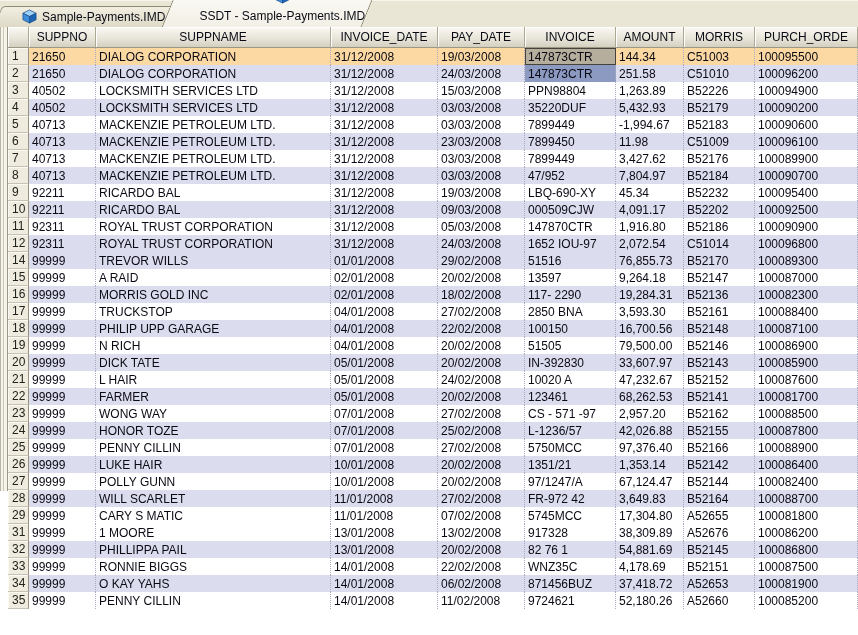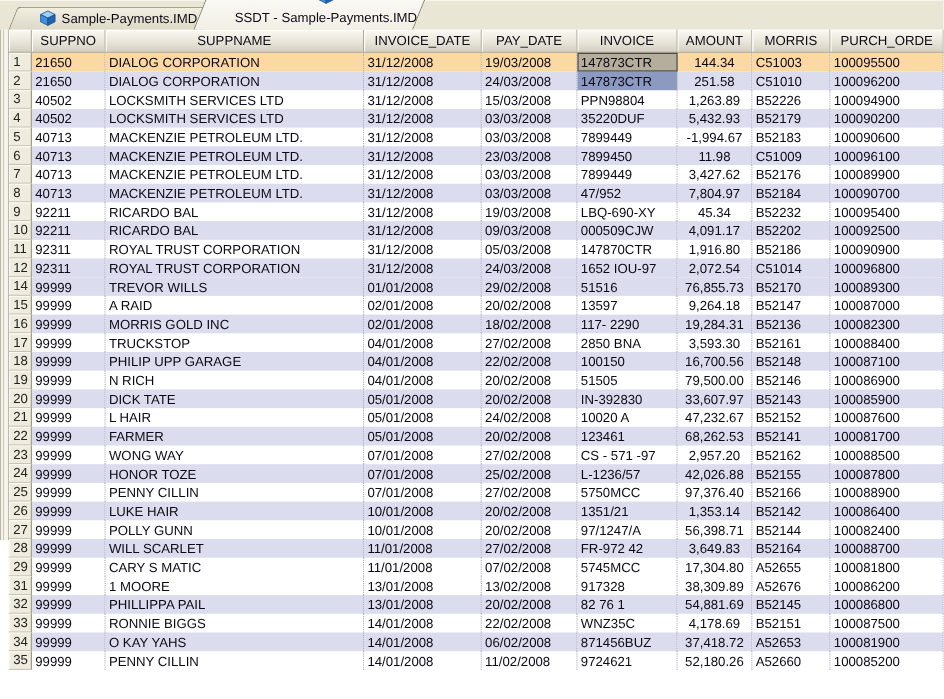--- a/index.html
+++ b/index.html
@@ -1,21 +1,21 @@
 <!DOCTYPE html>
 <html style="--selected-row-bg: #fcd9a2; --alt-row-bg: #dcdcef; --focused-cell-bg: #b6ae9c; --found-cell-bg: #8c9ac2; --gutter-bg: #efecdf; --tabbar-bg: #e9e6d6;"><head>
 <meta charset="utf-8">
 <style>
   html,body{margin:0;padding:0;background:#fff;}
   .app{position:relative;width:858px;height:635px;overflow:hidden;
        font-family:"Liberation Sans",sans-serif;font-size:12px;color:#0a0a14;
        background:#fff;}
   
   .tabbar{height:27px;background:var(--tabbar-bg,#e9e6d6);display:flex;align-items:flex-end;
-          padding-left:16px;border-top:1px solid #f7f5ec;box-sizing:border-box;}
+          padding-left:2px;border-top:1px solid #f7f5ec;box-sizing:border-box;}
   .tab{position:relative;display:flex;align-items:center;gap:5px;
        padding:3px 14px 3px 20px;cursor:default;white-space:nowrap;}
   .tab::before{content:"";position:absolute;inset:0;z-index:0;
        transform:skewX(-22deg);transform-origin:top right;
        border:1px solid #8f8b76;border-bottom:none;border-radius:4px 3px 0 0;
        background:linear-gradient(#f2efe2,#ddd9c6);}
   .tab.active{padding-top:5px;padding-bottom:4px;z-index:2;font-weight:normal;flex-direction:column;}
   .tab.active::before{background:linear-gradient(#fefdfa,#f2efe6);
        border-color:#7f7c68;box-shadow:inset 0 1px 0 #fff;}
   .tab>*{position:relative;z-index:1;}
@@ -29,21 +29,21 @@
      background:linear-gradient(#faf9f4,#e7e3d7 60%,#d3cfc1);
      border-right:1px solid #aca893;border-bottom:1px solid #9c9884;
      box-shadow:inset 1px 1px 0 #fff;}
   td{height:17px;padding:0 3px;overflow:hidden;white-space:nowrap;
      border-right:1px dotted #a9a9c0;box-sizing:border-box;}
   td.gutter{background:var(--gutter-bg,#efecdf);color:#22221c;
      border-right:1px solid #96927f;border-bottom:1px solid #c7c3b4;
      box-shadow:inset 1px 1px 0 #fbfaf2;padding-left:4px;}
   tr.alt td:not(.gutter){background:var(--alt-row-bg,#dcdcef);}
   tr.sel td:not(.gutter){background:var(--selected-row-bg,#fcd9a2);}
-  td.num{text-align:center;}
+  td.num{text-align:left;}
   td.cell-focus{background:var(--focused-cell-bg,#b6ae9c) !important;
      outline:1px solid #45423a;outline-offset:-1px;}
   td.cell-found{background:var(--found-cell-bg,#8c9ac2) !important;}
 </style>
 </head>
 <body>
 
 <div class="app">
 
   <div class="tabbar">
@@ -372,21 +372,21 @@
     <td>B52142</td>
     <td>100086400</td>
   </tr>
           <tr>
     <td class="gutter">27</td>
     <td>99999</td>
     <td>POLLY GUNN</td>
     <td>10/01/2008</td>
     <td>20/02/2008</td>
     <td>97/1247/A</td>
-    <td class="num">56,398.71</td>
+    <td class="num">67,124.47</td>
     <td>B52144</td>
     <td>100082400</td>
   </tr>
           <tr class="alt">
     <td class="gutter">28</td>
     <td>99999</td>
     <td>WILL SCARLET</td>
     <td>11/01/2008</td>
     <td>27/02/2008</td>
     <td>FR-972 42</td>

